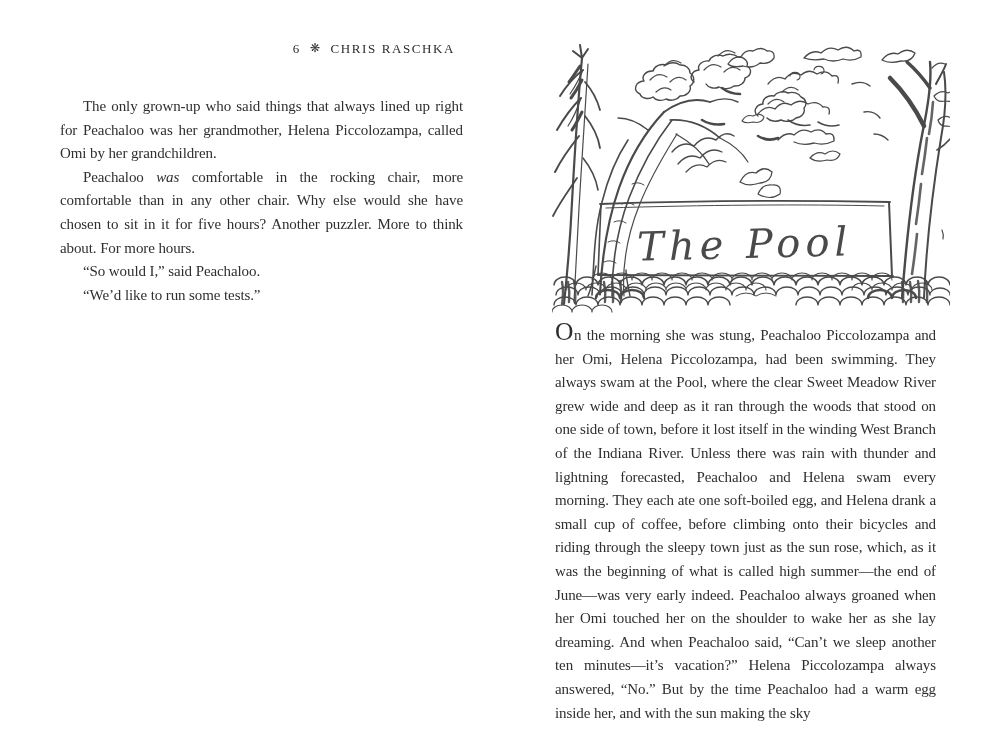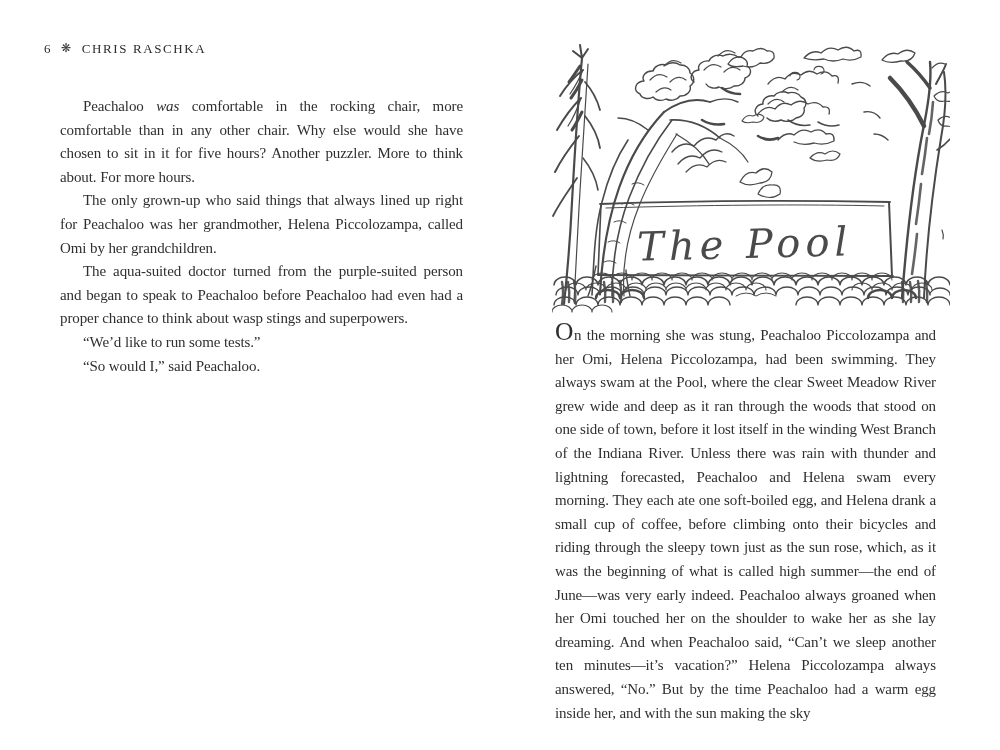--- a/index.html
+++ b/index.html
@@ -7,22 +7,22 @@
   body {
     width: 1000px; height: 750px;
     background: #ffffff;
     font-family: "Liberation Serif", "DejaVu Serif", serif;
     color: #2f2f2f;
     overflow: hidden;
   }
   .spread { position: relative; width: 1000px; height: 750px; background:#fff; }
 
   .running-head {
-    position: absolute; left: 44px; top: 41px; width: 403px;
-    text-align: left;
+    position: absolute; left: 52px; top: 41px; width: 403px;
+    text-align: right;
     font-size: 13px; letter-spacing: 1.6px; color: #2b2b2b;
     white-space: nowrap;
   }
   .running-head .sep { display: inline-block; margin: 0 9px; font-size: 12px; transform: translateY(-1px); color:#333; }
 
   .body-text {
     font-size: 15px;
     line-height: 23.6px;
     text-align: justify;
     letter-spacing: -0.1px;
@@ -51,25 +51,24 @@
 </head>
 <body>
 
 <div class="spread">
 
   <div>
     <div class="running-head">
       <span>6</span><span class="sep">❋</span><span>CHRIS RASCHKA</span>
     </div>
     <div class="left-text body-text">
+        <p class="indent"><span>The only grown-up who said things that always lined up right for Peachaloo was her grandmother, Helena Piccolozampa, called Omi by her grandchildren.</span></p>
         <p class="indent"><span>Peachaloo </span><i>was</i><span> comfortable in the rocking chair, more comfortable than in any other chair. Why else would she have chosen to sit in it for five hours? Another puzzler. More to think about. For more hours.</span></p>
-        <p class="indent"><span>The only grown-up who said things that always lined up right for Peachaloo was her grandmother, Helena Piccolozampa, called Omi by her grandchildren.</span></p>
-        <p class="indent"><span>The aqua-suited doctor turned from the purple-suited person and began to speak to Peachaloo before Peachaloo had even had a proper chance to think about wasp stings and superpowers.</span></p>
+        <p class="indent"><span>“So would I,” said Peachaloo.</span></p>
         <p class="indent"><span>“We’d like to run some tests.”</span></p>
-        <p class="indent"><span>“So would I,” said Peachaloo.</span></p>
       </div>
   </div>
 
   <div>
 
     <div class="illustration">
       <svg viewBox="0 0 398 292">
 
         <g class="ink">
           <path d="M30 34 C27 66 23 124 20 178 C18 220 15 252 12 280" stroke-width="2.2"></path>

